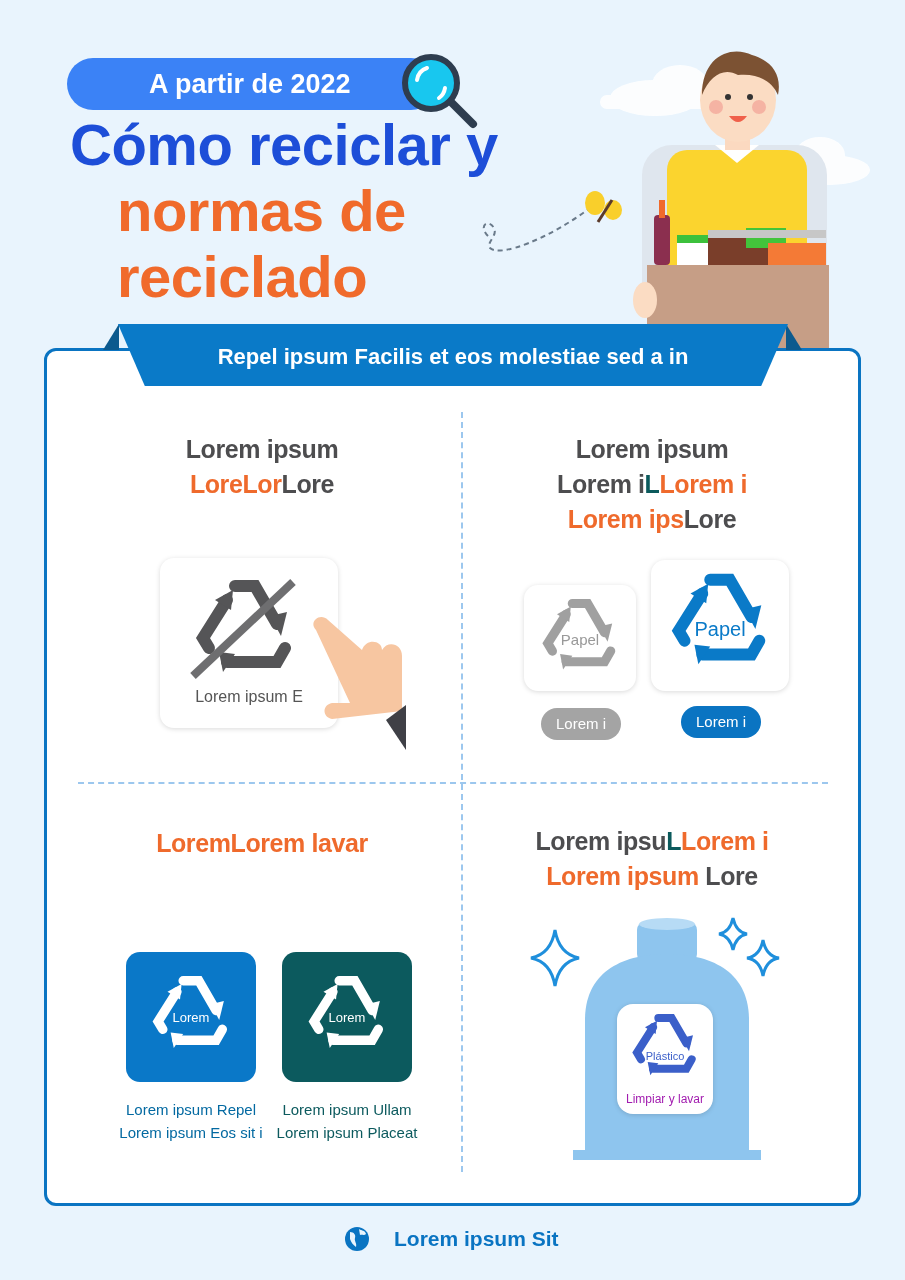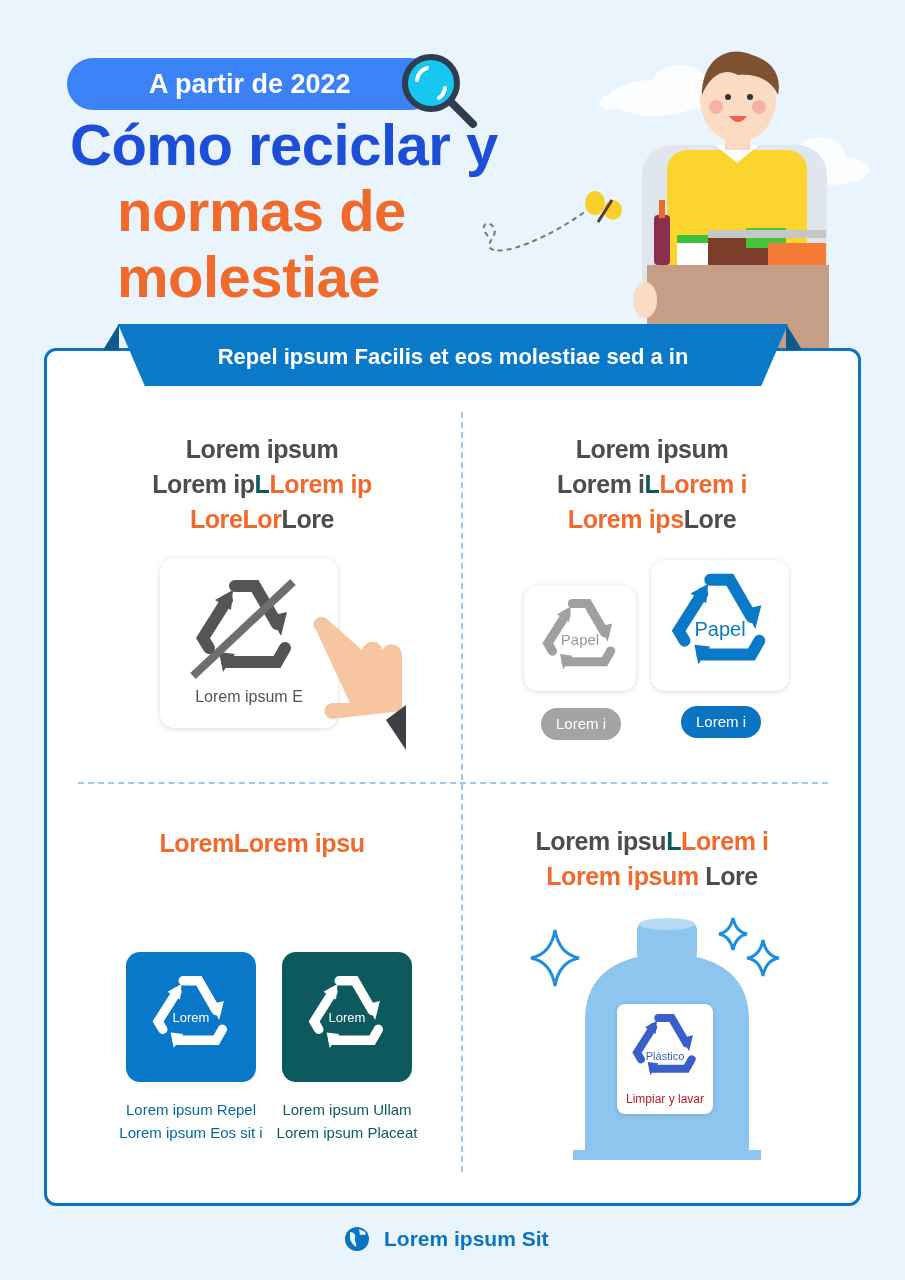--- a/index.html
+++ b/index.html
@@ -16,36 +16,36 @@
   .ribbon-ear-r { left: 786px; top: 324px; width: 0; height: 0; border-right: 16px solid transparent; border-bottom: 26px solid #0c5a8e; }
   .ribbon { left: 118px; top: 324px; width: 670px; height: 62px; background: #0a7ac8; clip-path: polygon(0 0, 100% 0, 96% 100%, 4% 100%); border-radius: 0 0 14px 14px; color: #fff; font-weight: bold; font-size: 22px; line-height: 66px; text-align: center; }
   .vdiv { left: 461px; top: 412px; height: 760px; border-left: 2px dashed #9cc7ee; }
   .hdiv { left: 78px; top: 782px; width: 750px; border-top: 2px dashed #9cc7ee; }
   .heading { font-weight: bold; font-size: 25px; line-height: 35px; text-align: center; color: #4d4d4f; letter-spacing: -0.4px; }
   .heading .o { color: #ef6a2c; }
   .heading .g { color: #0b5a5c; }
   .icon-tile { background: #fff; border-radius: 14px; box-shadow: 0 1px 5px rgba(0,0,0,0.15); }
   .pill { color: #fff; font-size: 15px; text-align: center; border-radius: 16px; line-height: 32px; height: 32px; }
   .caption { font-size: 15px; line-height: 23px; text-align: center; }
-  .footer { left: 344px; top: 1226px; display: flex; align-items: center; gap: 14px; color: #0a74c2; font-weight: bold; font-size: 21px; }
+  .footer { left: 344px; top: 1226px; display: flex; align-items: center; gap: 24px; color: #0a74c2; font-weight: bold; font-size: 21px; }
 </style>
 </head>
 <body>
 
 <div class="abs year-pill"><span>A partir de 2022</span></div>
 <svg class="abs magnifier" viewBox="0 0 90 80">
   <circle cx="36" cy="33" r="26" fill="#18c7ef" stroke="#2e3d4f" stroke-width="6"></circle>
   <path d="M22 30 a15 15 0 0 1 10 -12" stroke="#fff" stroke-width="4" fill="none" stroke-linecap="round"></path>
   <path d="M50 38 a15 15 0 0 1 -6 10" stroke="#fff" stroke-width="4" fill="none" stroke-linecap="round"></path>
   <line x1="56" y1="52" x2="78" y2="74" stroke="#2e3d4f" stroke-width="8" stroke-linecap="round"></line>
 </svg>
 <div class="abs title">
   <div class="l1">Cómo reciclar y</div>
   <div class="l2">normas de</div>
-  <div class="l3">molestiae</div>
+  <div class="l3">reciclado</div>
 </div>
 
 <svg class="abs illustration" viewBox="0 0 445 310">
   <g fill="#fff" opacity="0.9">
     <ellipse cx="215" cy="58" rx="45" ry="18"></ellipse>
       <ellipse cx="240" cy="45" rx="28" ry="20"></ellipse>
       <rect x="160" y="55" width="120" height="14" rx="7"></rect>
     <ellipse cx="390" cy="130" rx="40" ry="15"></ellipse>
       <ellipse cx="380" cy="115" rx="25" ry="18"></ellipse>
   </g>
@@ -80,21 +80,20 @@
 
 <div class="abs card"></div>
 <div class="abs ribbon-ear-l"></div>
 <div class="abs ribbon-ear-r"></div>
 <div class="abs ribbon"><span>Repel ipsum Facilis et eos molestiae sed a in</span></div>
 <div class="abs vdiv"></div>
 <div class="abs hdiv"></div>
 
 <div class="abs heading" style="left:92px; top:432px; width:340px;">
     <div><span>Lorem ipsum</span></div>
-    <div><span>Lorem ip</span><span class="g">L</span><span class="o">Lorem ip</span></div>
     <div><span class="o">LoreLor</span><span>Lore</span></div>
   </div>
 <div class="abs icon-tile" style="left:160px; top:558px; width:178px; height:170px;">
   <svg style="position:absolute; left:25px; top:18px;" width="120" height="110" viewBox="0 0 120 110">
     <g stroke="#555557" stroke-width="12" stroke-linecap="round" fill="none">
       <path d="M50 10 L70 10 L92 48"></path>
         <path d="M100 72 L92 86 L42 86"></path>
         <path d="M24 72 L18 62 L42 24"></path>
     </g>
     <polygon points="85,40 102,36 96,60" fill="#555557"></polygon>
@@ -137,21 +136,21 @@
     <polygon points="85,40 102,36 96,60" fill="#0a7ac8"></polygon>
       <polygon points="50,78 38,96 34,76" fill="#0a7ac8"></polygon>
       <polygon points="30,24 48,14 46,34" fill="#0a7ac8"></polygon>
   </svg>
   <div style="position:absolute; left:0; top:58px; width:138px; text-align:center; font-size:20px; color:#0a7ac8;">Papel</div>
 </div>
 <div class="abs pill" style="left:541px; top:708px; width:80px; background:#a4a4a4;">Lorem i</div>
 <div class="abs pill" style="left:681px; top:706px; width:80px; background:#0a74c2;">Lorem i</div>
 
 <div class="abs heading" style="left:92px; top:826px; width:340px;">
-    <div><span class="o">LoremLorem ipsu</span></div>
+    <div><span class="o">LoremLorem lavar</span></div>
   </div>
 <div class="abs" style="left:126px; top:952px; width:130px; height:130px; background:#0a78c8; border-radius:14px;">
   <svg style="position:absolute; left:18px; top:18px;" width="94" height="92" viewBox="0 0 120 110">
     <g stroke="#fff" stroke-width="12" stroke-linecap="round" fill="none">
       <path d="M50 10 L70 10 L92 48"></path>
         <path d="M100 72 L92 86 L42 86"></path>
         <path d="M24 72 L18 62 L42 24"></path>
     </g>
     <polygon points="85,40 102,36 96,60" fill="#fff"></polygon>
       <polygon points="50,78 38,96 34,76" fill="#fff"></polygon>
@@ -189,33 +188,33 @@
   <g stroke="#1f8fdc" stroke-width="3" fill="none">
     <path d="M30 20 q4 24 24 28 q-20 4 -24 28 q-4 -24 -24 -28 q20 -4 24 -28z"></path>
     <path d="M208 8 q3 14 14 16 q-11 2 -14 16 q-3 -14 -14 -16 q11 -2 14 -16z"></path>
     <path d="M238 30 q3 16 16 18 q-13 2 -16 18 q-3 -16 -16 -18 q13 -2 16 -18z"></path>
   </g>
   <rect x="112" y="12" width="60" height="40" rx="8" fill="#8ec5ee"></rect>
   <ellipse cx="142" cy="14" rx="28" ry="6" fill="#b7dbf5"></ellipse>
   <path d="M60 110 c0 -50 40 -66 82 -66 c42 0 82 16 82 66 l0 130 l-164 0z" fill="#8ec5ee"></path>
   <rect x="48" y="240" width="188" height="10" fill="#8ec5ee"></rect>
 </svg>
-<div class="abs icon-tile" style="left:617px; top:1004px; width:96px; height:110px; border-radius:8px;">
+<div class="abs icon-tile" style="left:617px; top:1004px; width:96px; height:110px; border-radius:16px;">
   <svg style="position:absolute; left:8px; top:6px;" width="80" height="76" viewBox="0 0 120 110">
     <g stroke="#3b5fc9" stroke-width="12" stroke-linecap="round" fill="none">
       <path d="M50 10 L70 10 L92 48"></path>
         <path d="M100 72 L92 86 L42 86"></path>
         <path d="M24 72 L18 62 L42 24"></path>
     </g>
     <polygon points="85,40 102,36 96,60" fill="#3b5fc9"></polygon>
       <polygon points="50,78 38,96 34,76" fill="#3b5fc9"></polygon>
       <polygon points="30,24 48,14 46,34" fill="#3b5fc9"></polygon>
   </svg>
   <div style="position:absolute; left:0; top:46px; width:96px; text-align:center; font-size:11px; color:#3b5fc9;">Plástico</div>
-  <div style="position:absolute; left:0; top:88px; width:96px; text-align:center; font-size:12px; color:#b91c1c;">Limpiar y lavar</div>
+  <div style="position:absolute; left:0; top:88px; width:96px; text-align:center; font-size:12px; color:#a21caf;">Limpiar y lavar</div>
 </div>
 
 <div class="abs footer">
   <svg width="26" height="26" viewBox="0 0 26 26">
     <circle cx="13" cy="13" r="12" fill="#0a74c2"></circle>
     <path d="M6 6 c4 0 6 3 5 6 c-1 3 2 5 1 9 c-3 -2 -5 -5 -6 -8z M15 3 c3 2 6 1 7 5 c-2 2 -4 0 -6 1z" fill="#e9f4fd"></path>
   </svg>
   <span>Lorem ipsum Sit</span>
 </div>
 

